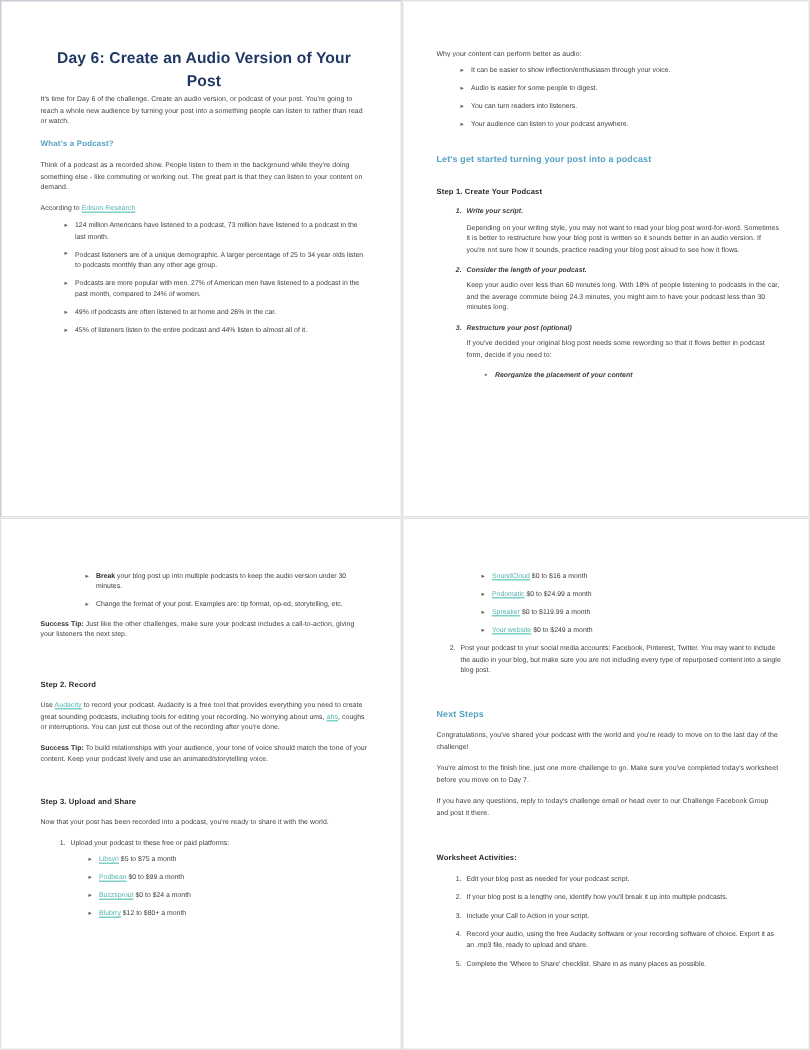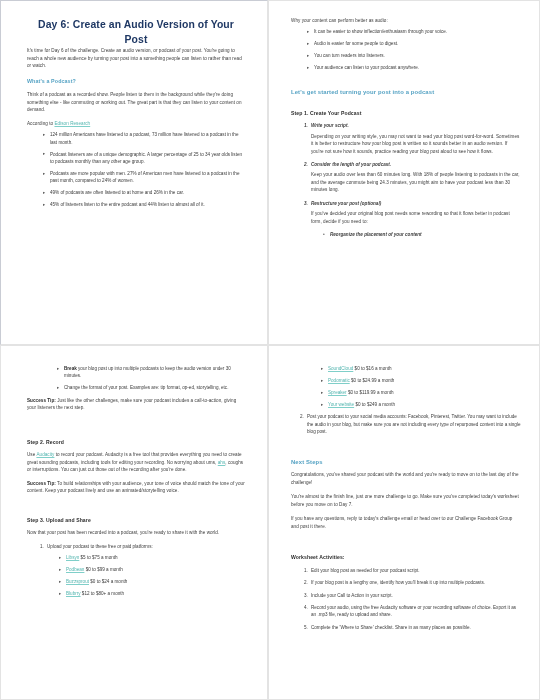--- a/index.html
+++ b/index.html
@@ -20,21 +20,21 @@
   .page {
     background: #ffffff;
     position: relative;
     overflow: hidden;
     border: 1px solid #e3e3e3;
   }
   .page-1 { border-top-color:#c9ccd4; border-left-color:#c9ccd4; }
   .page-inner {
     position: absolute;
     inset: 0;
-    padding: 5px 22px 10px 26px;
+    padding: 20px 22px 10px 26px;
   }
   .page-2 .page-inner, .page-4 .page-inner { padding-left: 22px; padding-right: 18px; }
 
   
   .doc-title {
     color: #1f3864;
     font-size: 10.4px;
     font-weight: bold;
     line-height: 1.45;
     text-align: center;

